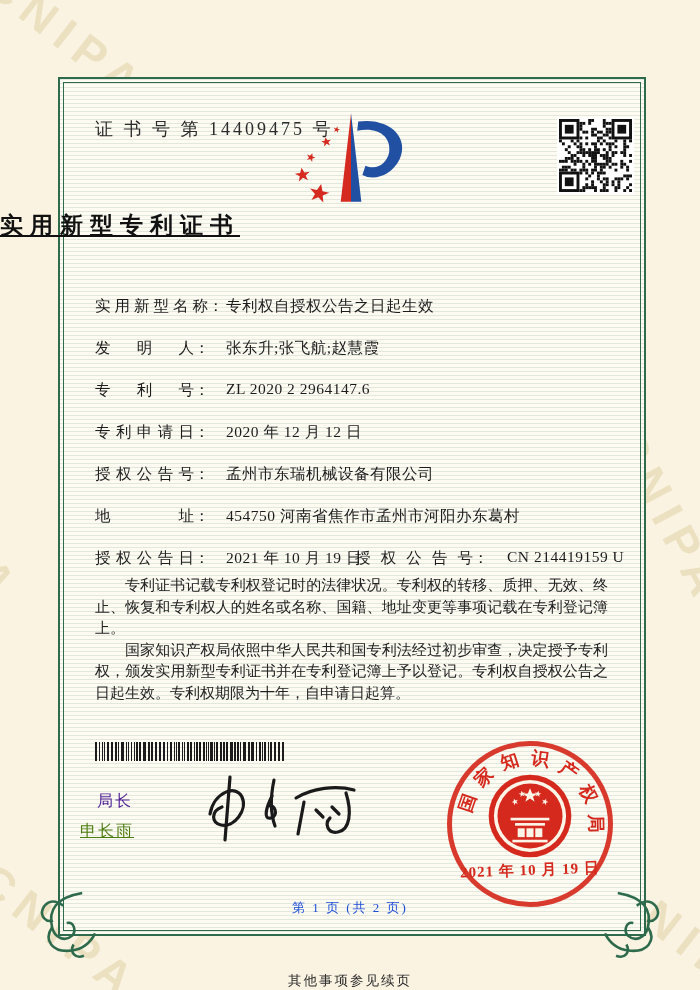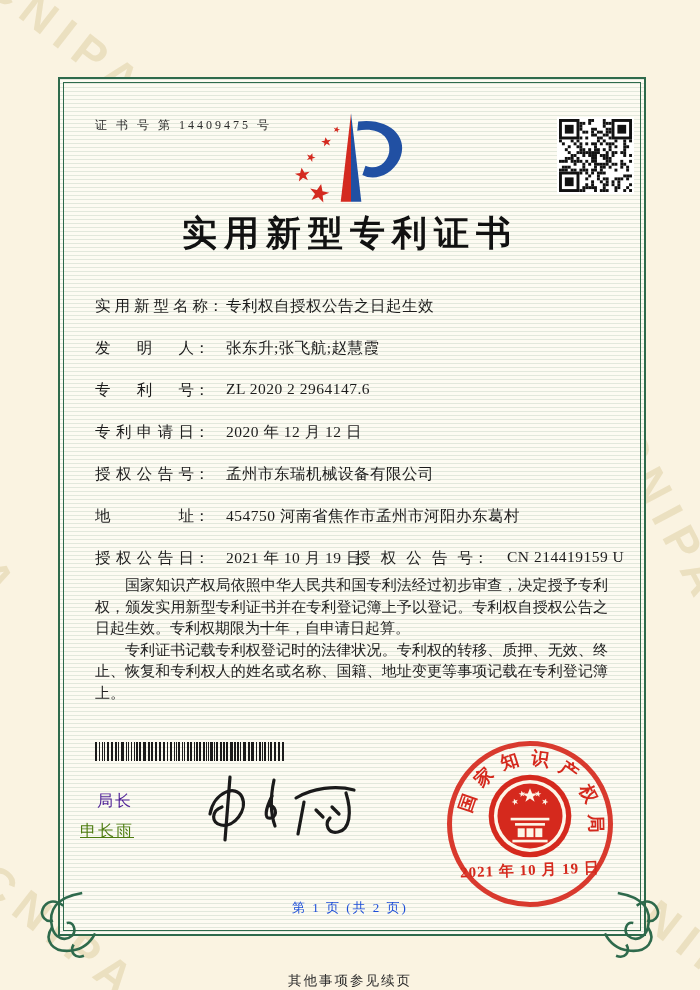--- a/index.html
+++ b/index.html
@@ -15,29 +15,29 @@
   .frame{position:absolute;left:58px;top:77px;width:584px;height:855px;
          border:2px solid #2e6a4c;
          background:
            repeating-linear-gradient(180deg, rgba(130,165,140,.22) 0px, rgba(130,165,140,.22) 1px,
              rgba(255,255,255,0) 1px, rgba(255,255,255,0) 4px),
            #fdfbf2;}
   .frame-inner{position:absolute;left:3px;top:3px;right:3px;bottom:3px;border:1px solid #2e6a4c;}
 
   .corner{position:absolute;width:86px;height:86px;}
 
-  .cert-no{position:absolute;left:95px;top:117px;font-size:12px;letter-spacing:3px;color:#2b2b2b;}
+  .cert-no{position:absolute;left:95px;top:117px;font-size:18px;letter-spacing:3px;color:#2b2b2b;}
 
   .logo{position:absolute;left:283px;top:108px;width:134px;height:100px;}
   .ghost-logo{position:absolute;left:170px;top:170px;width:380px;height:290px;opacity:.055;filter:blur(1px);}
 
   .qr{position:absolute;left:557px;top:117px;width:73px;height:73px;background:#fff;padding:2px;}
 
-  .title{position:absolute;left:0;right:0;top:210px;text-align:center;
-         font-size:35px;font-weight:bold;letter-spacing:7px;color:#111;}
+  .title{position:absolute;left:0;right:0;top:210px;text-align:left;
+         font-size:23px;font-weight:bold;letter-spacing:7px;color:#111;text-decoration:underline;}
 
   .frow{position:absolute;left:95px;font-size:15.5px;color:#1c1c1c;white-space:nowrap;}
   .flabel{display:inline-block;width:99px;text-align:justify;text-align-last:justify;}
   .flabel.w6{width:113px;}
   .flabel.w5b{width:118px;letter-spacing:0;}
   .fvalue{position:absolute;left:131px;top:0;letter-spacing:.5px;}
   .frow.g2{left:355px;}
   .frow.g2 .fvalue{left:152px;letter-spacing:.5px;}
 
   .paras{position:absolute;left:95px;top:575px;width:513px;font-size:15px;line-height:21.6px;
@@ -362,22 +362,22 @@
   <div class="frow" style="top:548px;">
     <span class="flabel">授权公告日</span><span>：</span>
     <span class="fvalue">2021 年 10 月 19 日</span>
   </div>
   <div class="frow g2" style="top:548px;">
     <span class="flabel w5b">授权公告号</span><span>：</span>
     <span class="fvalue">CN 214419159 U</span>
   </div>
 
   <div class="paras">
+    <p>专利证书记载专利权登记时的法律状况。专利权的转移、质押、无效、终止、恢复和专利权人的姓名或名称、国籍、地址变更等事项记载在专利登记簿上。</p>
     <p>国家知识产权局依照中华人民共和国专利法经过初步审查，决定授予专利权，颁发实用新型专利证书并在专利登记簿上予以登记。专利权自授权公告之日起生效。专利权期限为十年，自申请日起算。</p>
-    <p>专利证书记载专利权登记时的法律状况。专利权的转移、质押、无效、终止、恢复和专利权人的姓名或名称、国籍、地址变更等事项记载在专利登记簿上。</p>
   </div>
 
   <svg class="barcode" id="barcode" viewBox="0 0 192 19" preserveAspectRatio="none">
       <rect x="0" y="0" width="2" height="19" fill="#1b1b1b"></rect>
       <rect x="4" y="0" width="1" height="19" fill="#1b1b1b"></rect>
       <rect x="7" y="0" width="1" height="19" fill="#1b1b1b"></rect>
       <rect x="9" y="0" width="1" height="19" fill="#1b1b1b"></rect>
       <rect x="12" y="0" width="2" height="19" fill="#1b1b1b"></rect>
       <rect x="16" y="0" width="2" height="19" fill="#1b1b1b"></rect>
       <rect x="20" y="0" width="2" height="19" fill="#1b1b1b"></rect>

